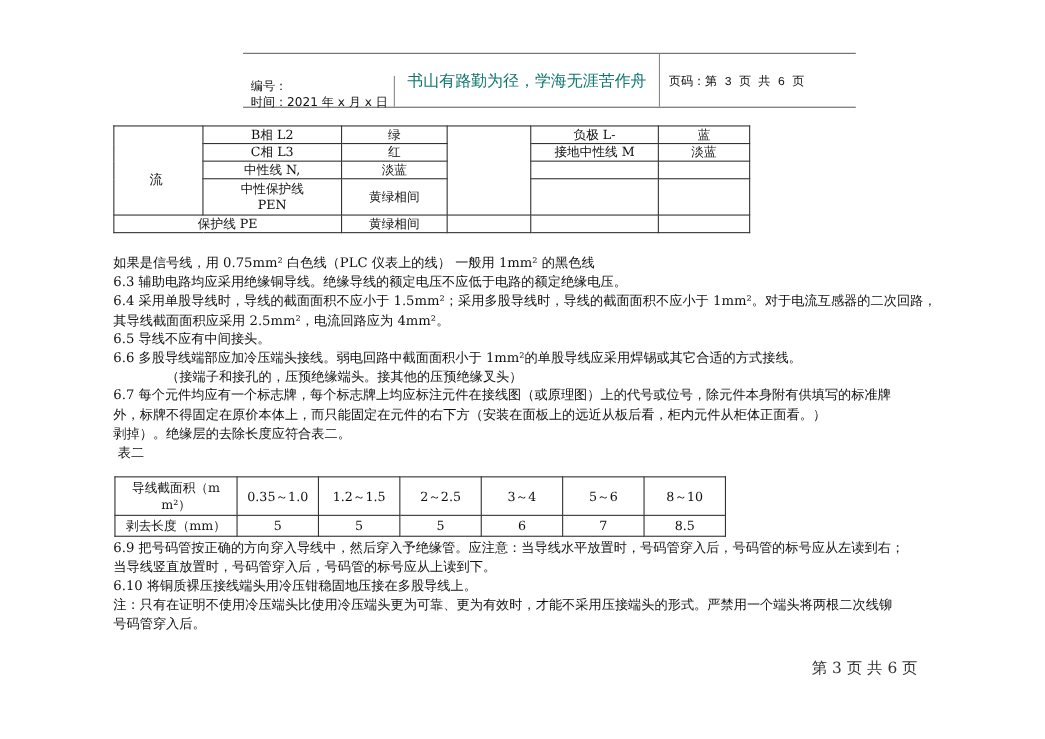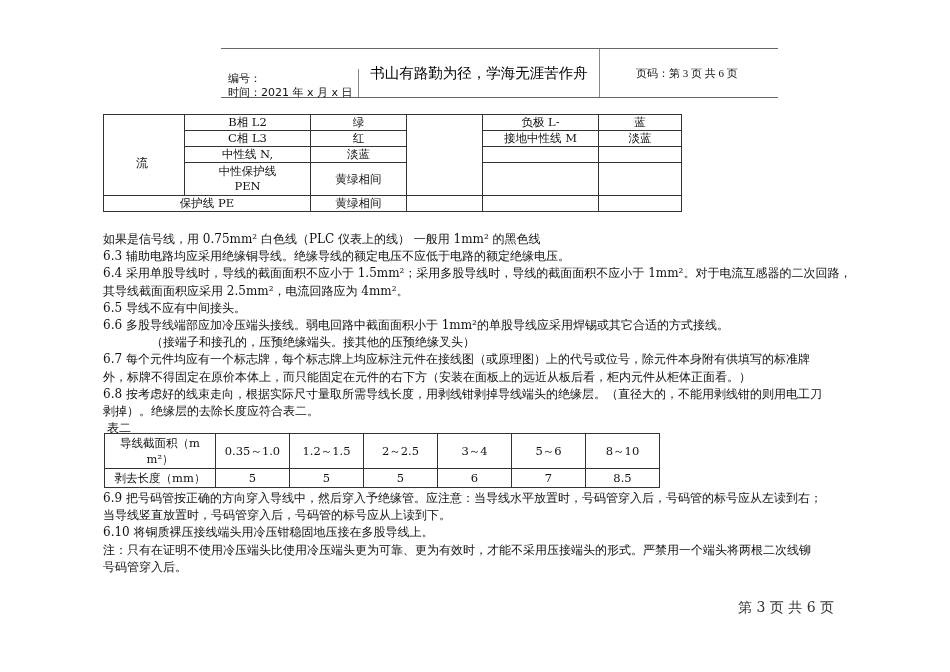--- a/index.html
+++ b/index.html
@@ -3,23 +3,23 @@
   <meta charset="utf-8">
   <style>
     html, body { margin: 0; padding: 0; background: #ffffff; }
     body { width: 950px; height: 672px; position: relative; overflow: hidden;
            font-family: "DejaVu Serif", "Liberation Serif", serif; color: #111; }
     .header { position: absolute; left: 221px; top: 48px; width: 557px; height: 48px;
               border-top: 1px solid #666; border-bottom: 1px solid #666; display: flex; }
     .h-left { width: 130px; border-right: 1px solid #888; padding: 3px 0 0 7px;
               font-family: "DejaVu Sans", "Liberation Sans", sans-serif; font-size: 11px; line-height: 14px; margin-top: 20px; }
     .h-mid { width: 240px; border-right: 1px solid #888; display: flex; align-items: center; justify-content: center;
-             color: #000000; font-family: "DejaVu Sans", "Liberation Sans", sans-serif; font-size: 14.5px; font-weight: normal; }
+             color: #0f766e; font-family: "DejaVu Sans", "Liberation Sans", sans-serif; font-size: 14.5px; font-weight: normal; }
     .h-right { flex: 1; display: flex; align-items: center; padding-left: 8px;
-               font-family: Liberation Serif, serif; font-size: 11px; margin-left: 28px; }
+               font-family: Liberation Mono, monospace; font-size: 11px; }
     table { border-collapse: collapse; position: absolute; }
     td { border: 1px solid #333; font-size: 11.5px; text-align: center; padding: 0; line-height: 15px; }
     #t1 { left: 103px; top: 114px; }
     #t1 td { height: 15px; }
     .para { position: absolute; left: 103px; width: 820px; font-size: 12px; line-height: 17.2px; }
     .para p { margin: 0; white-space: nowrap; }
     #t2 { left: 104px; top: 433px; }
     #t2 td { height: 18px; font-size: 11.5px; }
     .footer { position: absolute; left: 738px; top: 599px; font-size: 14px; color: #333; }
   </style>
@@ -80,21 +80,20 @@
 <div class="para" style="top:231px;">
   <p>如果是信号线，用 0.75mm² 白色线（PLC 仪表上的线）     一般用 1mm² 的黑色线</p>
   <p>6.3 辅助电路均应采用绝缘铜导线。绝缘导线的额定电压不应低于电路的额定绝缘电压。</p>
   <p>6.4 采用单股导线时，导线的截面面积不应小于 1.5mm²；采用多股导线时，导线的截面面积不应小于 1mm²。对于电流互感器的二次回路，</p>
   <p>其导线截面面积应采用 2.5mm²，电流回路应为 4mm²。</p>
   <p>6.5  导线不应有中间接头。</p>
   <p>6.6  多股导线端部应加冷压端头接线。弱电回路中截面面积小于 1mm²的单股导线应采用焊锡或其它合适的方式接线。</p>
   <p style="padding-left:48px">（接端子和接孔的，压预绝缘端头。接其他的压预绝缘叉头）</p>
   <p>6.7  每个元件均应有一个标志牌，每个标志牌上均应标注元件在接线图（或原理图）上的代号或位号，除元件本身附有供填写的标准牌</p>
   <p>外，标牌不得固定在原价本体上，而只能固定在元件的右下方（安装在面板上的远近从板后看，柜内元件从柜体正面看。）</p>
-  <p>6.8 按考虑好的线束走向，根据实际尺寸量取所需导线长度，用剥线钳剥掉导线端头的绝缘层。（直径大的，不能用剥线钳的则用电工刀</p>
   <p>剥掉）。绝缘层的去除长度应符合表二。</p>
   <p style="padding-left:4px">表二</p>
 </div>
 
 <table id="t2">
   <tbody>
       <tr>
     <td style="width:110px; height:34px; line-height:16px;">
       <div>导线截面积（m</div>
       <div>m²）</div>

